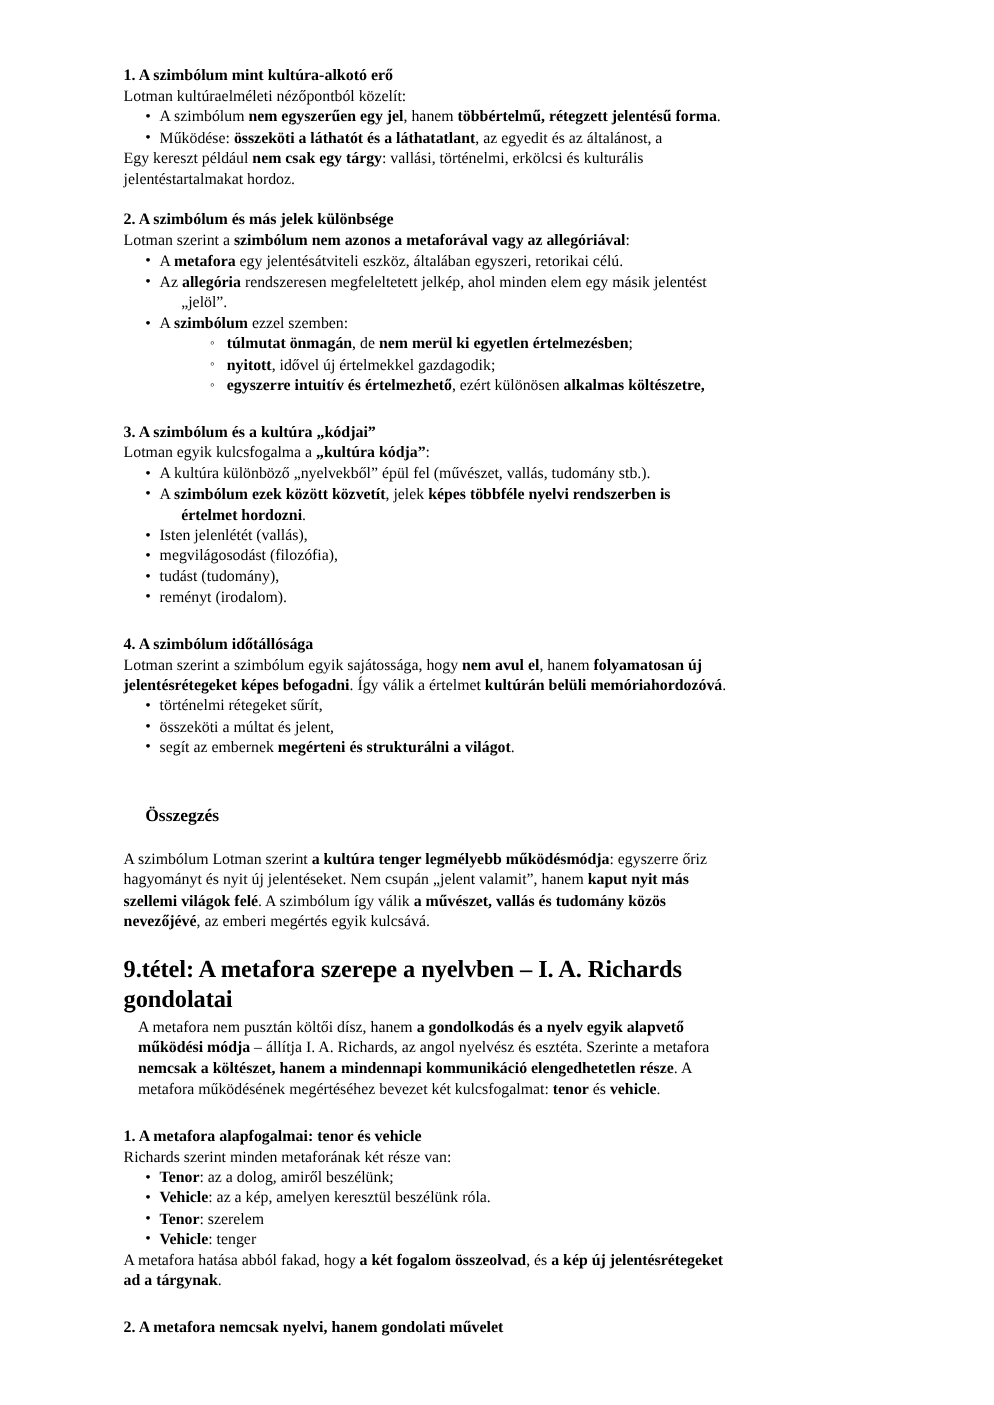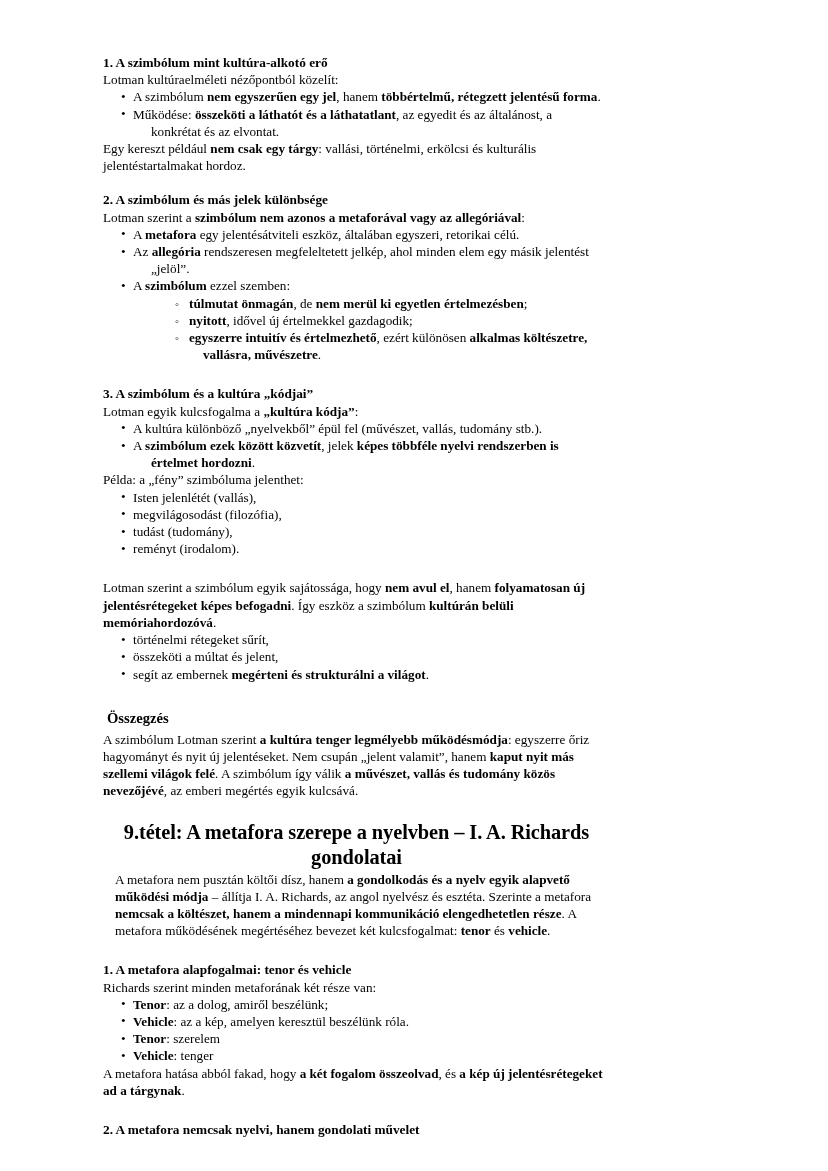--- a/index.html
+++ b/index.html
@@ -32,29 +32,28 @@
   .h-section {
     font-size: 13.3px;
     font-weight: bold;
     line-height: 17.2px;
     margin: 0;
   }
   .h-sum {
     font-size: 14.6px;
     font-weight: bold;
     line-height: 18px;
-    margin: 4px;
+    margin: 18px;
   }
   .h-major {
     font-size: 20.4px;
     font-weight: bold;
     line-height: 25.5px;
     margin: 0;
     letter-spacing: -0.1px;
-    text-align: center;
   }
 
   
   p.para {
     font-size: 13.2px;
     line-height: 17.2px;
     margin: 0;
     text-align: left;
   }
   p.para.indent1 { padding-left: 12px; }
@@ -125,21 +124,20 @@
       <div class="h-section">1. A szimbólum mint kultúra-alkotó erő</div>
       <p class="para">Lotman kultúraelméleti nézőpontból közelít:</p>
       <ul class="lvl1">
         <li>
           <span class="bullet">•</span>
           <span>A szimbólum </span><b>nem egyszerűen egy jel</b><span>, hanem </span><b>többértelmű, rétegzett jelentésű forma</b><span>.</span>
         </li>
         <li>
           <span class="bullet">•</span>
           <span>Működése: </span><b>összeköti a láthatót és a láthatatlant</b><span>, az egyedit és az általánost, a</span>
-          <span class="cont">konkrétat és az elvontat.</span>
         </li>
       </ul>
       <p class="para"><span>Egy kereszt például </span><b>nem csak egy tárgy</b><span>: vallási, történelmi, erkölcsi és kulturális jelentéstartalmakat hordoz.</span></p>
     </div>
 
     <div class="gap-sec"></div>
 
     <div class="block">
       <div class="h-section">2. A szimbólum és más jelek különbsége</div>
       <p class="para"><span>Lotman szerint a </span><b>szimbólum nem azonos a metaforával vagy az allegóriával</b><span>:</span></p>
@@ -163,42 +161,40 @@
           <span class="bullet">◦</span>
           <b>túlmutat önmagán</b><span>, de </span><b>nem merül ki egyetlen értelmezésben</b><span>;</span>
         </li>
         <li>
           <span class="bullet">◦</span>
           <b>nyitott</b><span>, idővel új értelmekkel gazdagodik;</span>
         </li>
         <li>
           <span class="bullet">◦</span>
           <b>egyszerre intuitív és értelmezhető</b><span>, ezért különösen </span><b>alkalmas költészetre,</b>
-          <span class="cont"><b>vallásra, művészetre</b><span>.</span></span>
         </li>
       </ul>
     </div>
 
     <div class="gap-big"></div>
 
     <div class="block">
       <div class="h-section">3. A szimbólum és a kultúra „kódjai”</div>
       <p class="para"><span>Lotman egyik kulcsfogalma a </span><b>„kultúra kódja”</b><span>:</span></p>
       <ul class="lvl1">
         <li>
           <span class="bullet">•</span>
           <span>A kultúra különböző „nyelvekből” épül fel (művészet, vallás, tudomány stb.).</span>
         </li>
         <li>
           <span class="bullet">•</span>
           <span>A </span><b>szimbólum ezek között közvetít</b><span>, jelek </span><b>képes többféle nyelvi rendszerben is</b>
           <span class="cont"><b>értelmet hordozni</b><span>.</span></span>
         </li>
       </ul>
-      <p class="para">Példa: a „fény” szimbóluma jelenthet:</p>
       <ul class="lvl1">
         <li>
           <span class="bullet">•</span>
           <span>Isten jelenlétét (vallás),</span>
         </li>
         <li>
           <span class="bullet">•</span>
           <span>megvilágosodást (filozófia),</span>
         </li>
         <li>
@@ -208,21 +204,22 @@
         <li>
           <span class="bullet">•</span>
           <span>reményt (irodalom).</span>
         </li>
       </ul>
     </div>
 
     <div class="gap-big"></div>
 
     <div class="block">
-      <p class="para"><span>Lotman szerint a szimbólum egyik sajátossága, hogy </span><b>nem avul el</b><span>, hanem </span><b>folyamatosan új jelentésrétegeket képes befogadni</b><span>. Így eszköz a szimbólum </span><b>kultúrán belüli memóriahordozóvá</b><span>.</span></p>
+      <div class="h-section">4. A szimbólum időtállósága</div>
+      <p class="para"><span>Lotman szerint a szimbólum egyik sajátossága, hogy </span><b>nem avul el</b><span>, hanem </span><b>folyamatosan új jelentésrétegeket képes befogadni</b><span>. Így válik a értelmet </span><b>kultúrán belüli memóriahordozóvá</b><span>.</span></p>
       <ul class="lvl1">
         <li>
           <span class="bullet">•</span>
           <span>történelmi rétegeket sűrít,</span>
         </li>
         <li>
           <span class="bullet">•</span>
           <span>összeköti a múltat és jelent,</span>
         </li>
         <li>

